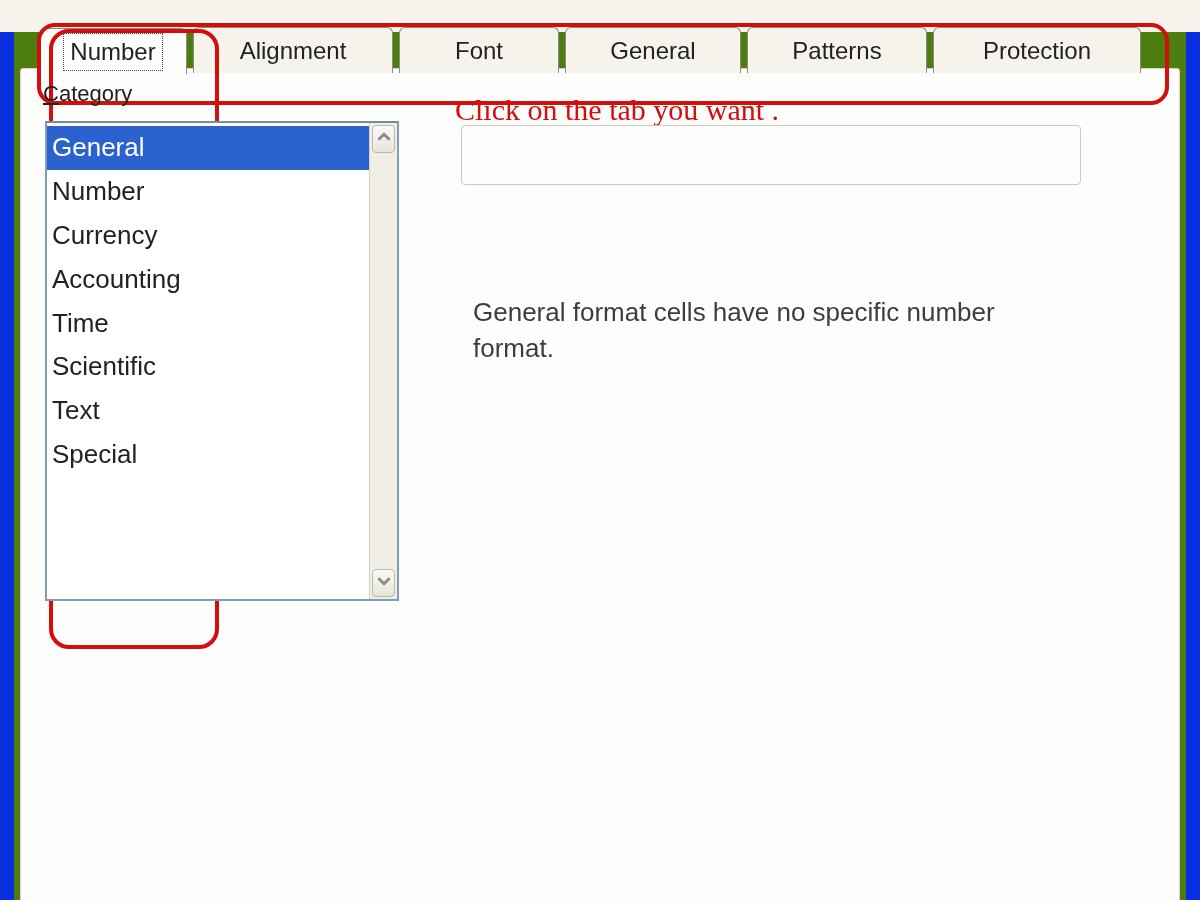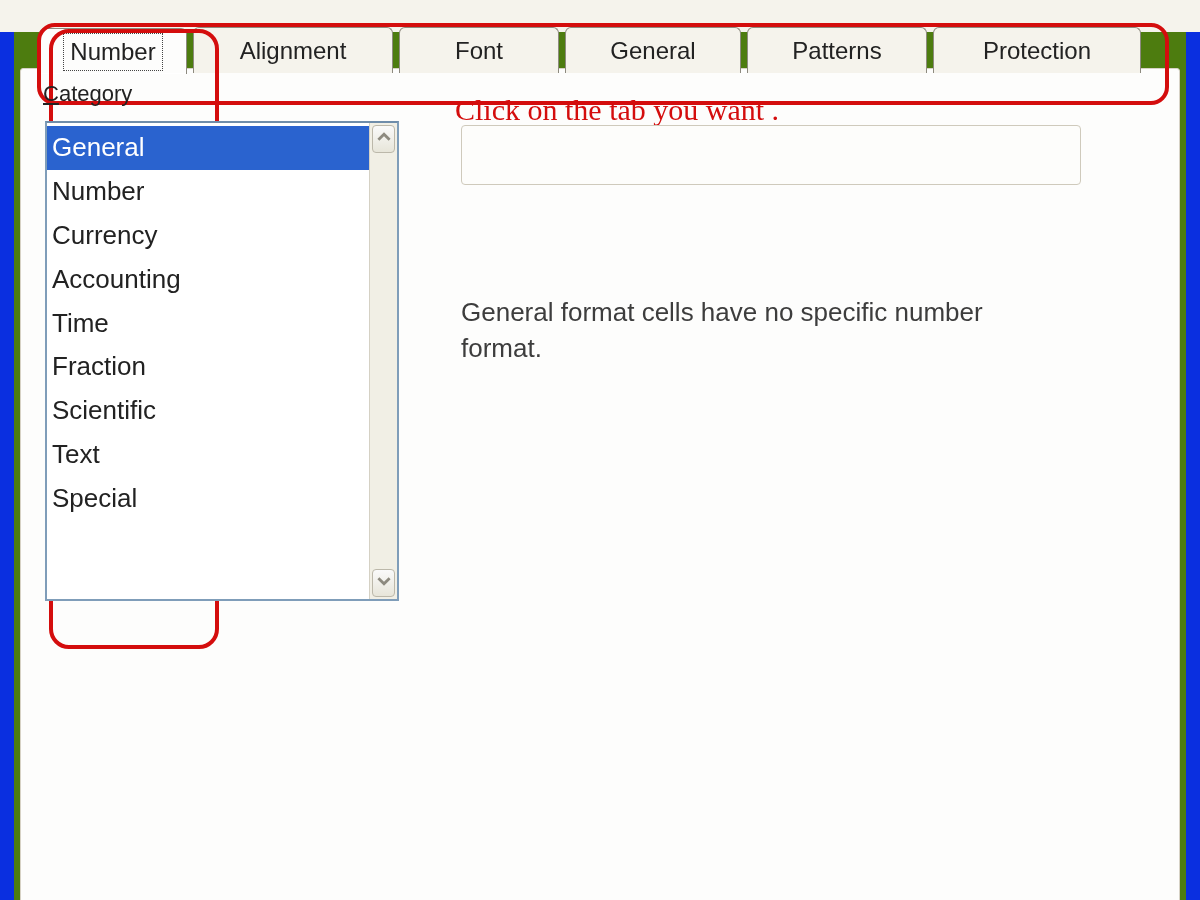--- a/index.html
+++ b/index.html
@@ -140,21 +140,21 @@
     position: absolute;
     left: 440px; top: 56px;
     width: 620px; height: 60px;
     border: 1px solid #cfcabc;
     border-radius: 4px;
     background: #fdfdfb;
   }
   
   .description {
     position: absolute;
-    left: 440px; top: 226px;
+    left: 452px; top: 226px;
     width: 560px;
     font-size: 26px;
     color: #3d3d3d;
     line-height: 1.38;
   }
   
   .w-number    { width: 148px; }
   .w-alignment { width: 200px; }
   .w-font      { width: 160px; }
   .w-border    { width: 176px; }
@@ -198,21 +198,20 @@
       <span class="ul">C</span><span>ategory</span>
     </div>
 
     <div class="listbox">
       <div class="list-items">
         <div class="list-item selected">General</div>
         <div class="list-item">Number</div>
         <div class="list-item">Currency</div>
         <div class="list-item">Accounting</div>
         <div class="list-item">Time</div>
-        <div class="list-item">Fraction</div>
         <div class="list-item">Scientific</div>
         <div class="list-item">Text</div>
         <div class="list-item">Special</div>
 
       </div>
       <div class="scrollbar">
         <div class="scroll-btn">
           <span>
             <svg viewBox="0 0 10 10">
                 <path d="M1 7 L5 3 L9 7" fill="none" stroke="#8d8a7f" stroke-width="2"></path>

